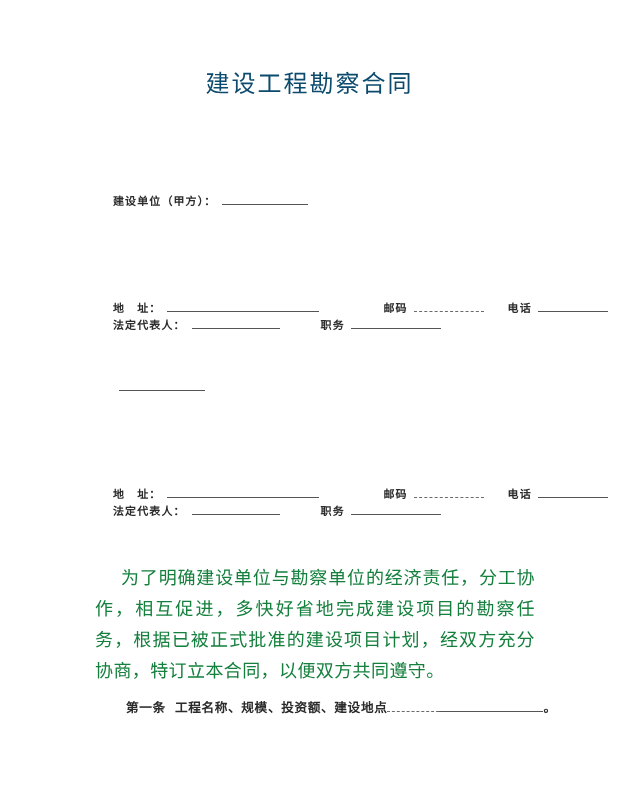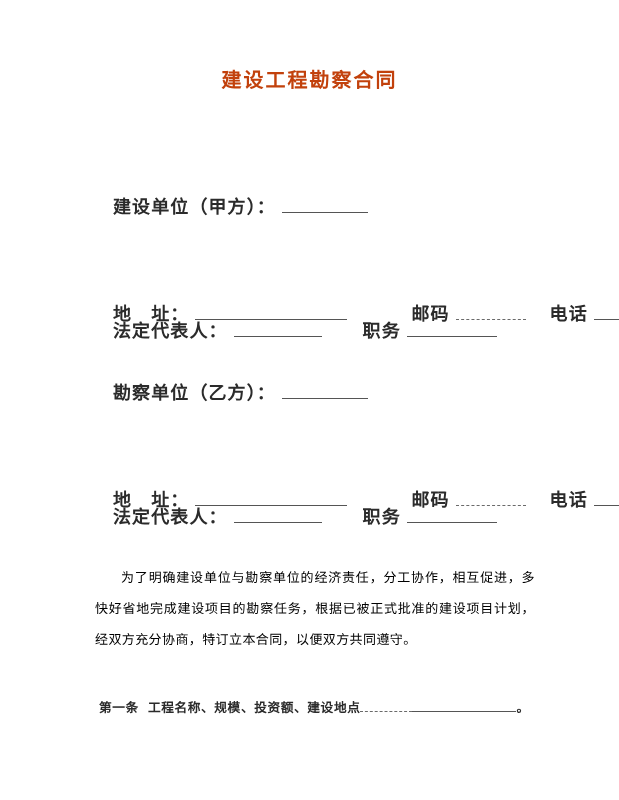--- a/index.html
+++ b/index.html
@@ -24,32 +24,32 @@
   }
 
   
   .doc-title {
     position: absolute;
     top: 64px;
     left: 0;
     width: 619px;
     text-align: center;
     font-family: "DejaVu Serif", "Liberation Serif", serif;
-    font-size: 20px;
-    font-weight: 700;
+    font-size: 24px;
+    font-weight: 400;
     letter-spacing: 2px;
-    color: #c2410c;
+    color: #0c4a6e;
   }
 
   
   .form-row {
     position: absolute;
     left: 113px;
     height: 20px;
-    font-size: 18px;
+    font-size: 11px;
     white-space: nowrap;
     color: #2b2b2b;
   }
   .field-label {
     display: inline-block;
     vertical-align: baseline;
     letter-spacing: 1.1px;
     font-weight: 600;
   }
   .field-label.wide-space {
@@ -84,32 +84,32 @@
     display: inline-block;
     letter-spacing: 1.1px;
     font-weight: 600;
   }
 
   
   .body-para {
     position: absolute;
     left: 95px;
     width: 440px;
-    font-size: 13px;
+    font-size: 18px;
     line-height: 31px;
     text-align: justify;
     text-indent: 26px;
-    color: #000000;
+    color: #15803d;
     letter-spacing: 0.4px;
   }
 
   
   .clause {
     position: absolute;
-    left: 99px;
+    left: 126px;
     font-size: 12.7px;
     white-space: nowrap;
     letter-spacing: 0.6px;
     font-weight: 600;
     color: #2b2b2b;
   }
   .clause-num { margin-right: 9px; }
   .clause-blank-dash {
     display: inline-block;
     vertical-align: baseline;
@@ -138,21 +138,21 @@
 
   <div class="form-row" style="top:254px;">
     <span class="field-label wide-space">地　址：</span><span class="blank b-addr"></span><span class="inline-label gap-zip">邮码</span><span class="blank dashed b-zip"></span><span class="inline-label gap-phone">电话</span><span class="blank b-phone"></span>
   </div>
 
   <div class="form-row" style="top:316px;">
     <span class="field-label">法定代表人：</span><span class="blank b-rep"></span><span class="inline-label gap-duty">职务</span><span class="blank b-title"></span>
   </div>
 
   <div class="form-row" style="top:378px;">
-    <span class="field-label">勘察单位（乙方）：</span><span class="blank b-party"></span>
+    <span class="blank b-party"></span>
   </div>
 
   <div class="form-row" style="top:440px;">
     <span class="field-label wide-space">地　址：</span><span class="blank b-addr"></span><span class="inline-label gap-zip">邮码</span><span class="blank dashed b-zip"></span><span class="inline-label gap-phone">电话</span><span class="blank b-phone"></span>
   </div>
 
   <div class="form-row" style="top:502px;">
     <span class="field-label">法定代表人：</span><span class="blank b-rep"></span><span class="inline-label gap-duty">职务</span><span class="blank b-title"></span>
   </div>
 

